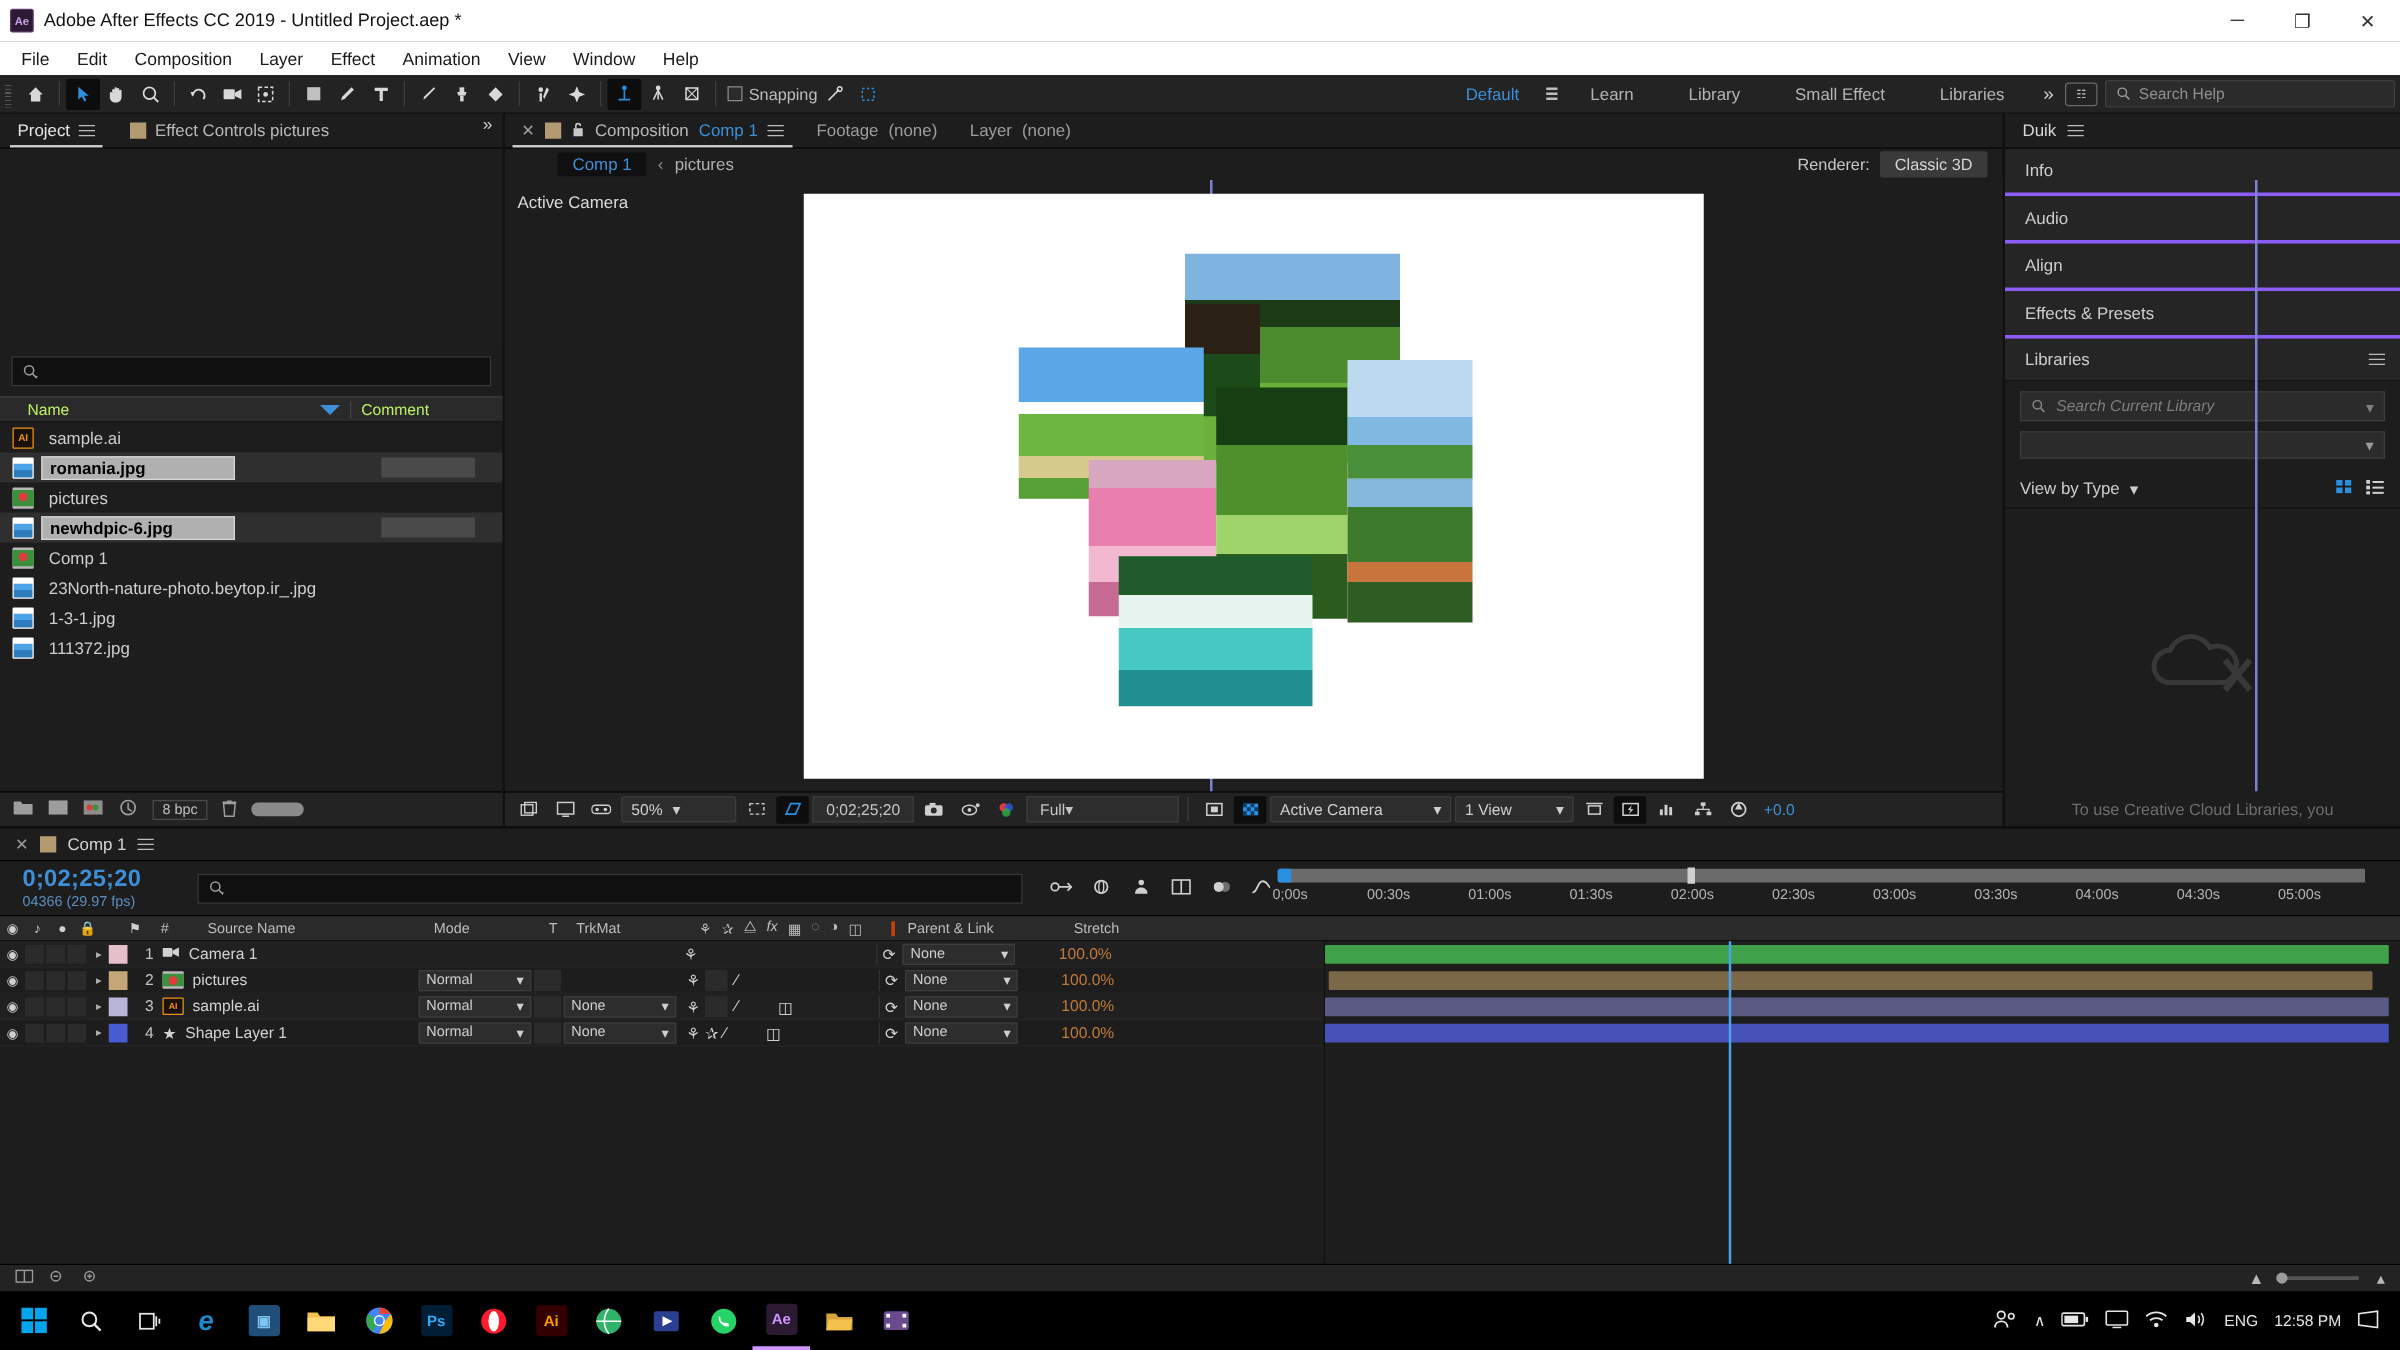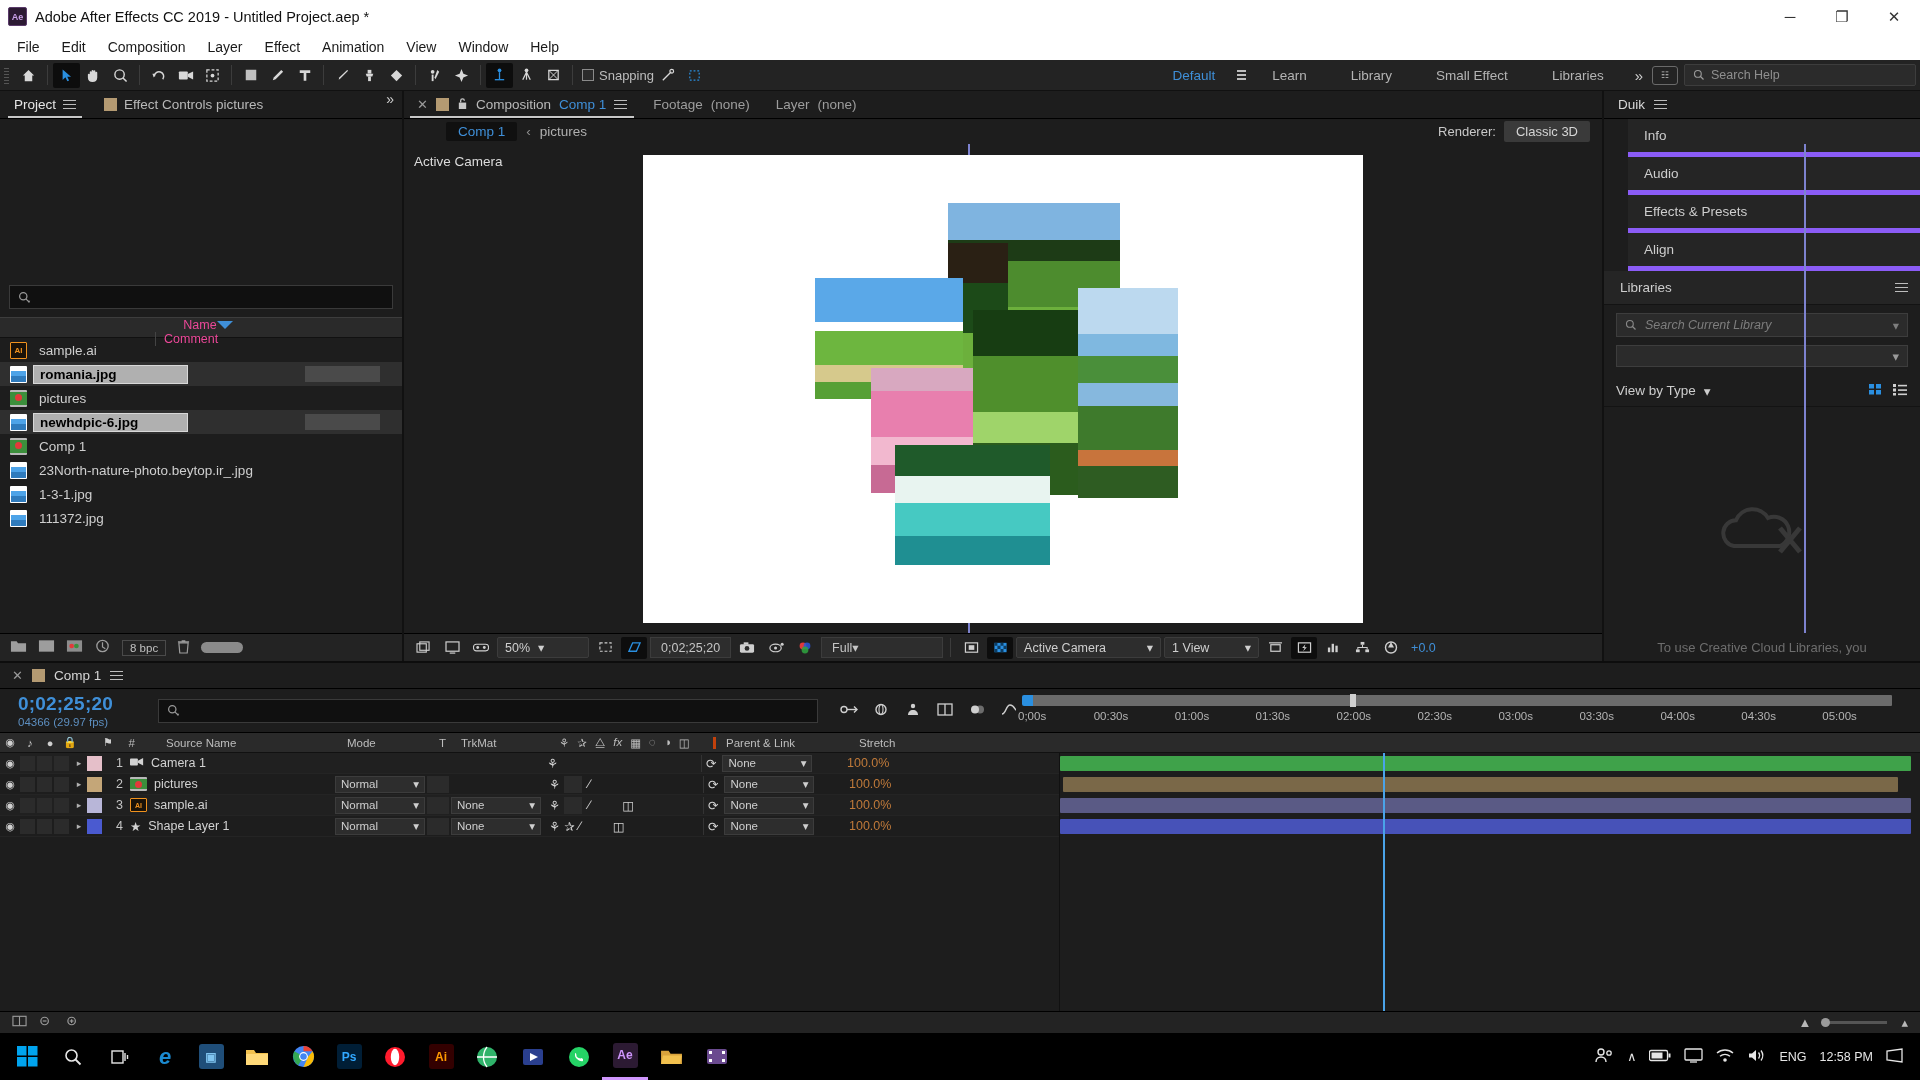--- a/index.html
+++ b/index.html
@@ -78,21 +78,21 @@
   .hamb i { display:block; height:1.5px; background:#bdbdbd; margin:2.5px 0; }
   .tan-sq { width: 13px; height: 13px; background: #b49a72; }
   .chev-r { color:#cfcfcf; font-size:14px; padding:0 8px; margin-left:auto;}
   .proj-preview { height: 160px; background: #1d1d1d; }
   .proj-search {
     margin: 6px 9px 8px 9px; height: 24px; background: #101010; border: 1px solid #3a3a3a;
     display: flex; align-items: center; padding: 0 8px; color: #777;
   }
   .proj-head {
     height: 21px; background: #2a2a2a; border-top: 1px solid #3d3d3d; border-bottom:1px solid #111;
-    display: flex; align-items: center; font-size: 12.5px; color: #ec4899; flex-direction: column;
+    display: flex; align-items: center; font-size: 12.5px; color: #bef264;
   }
   .proj-head .c-name { flex: 1 1 auto; padding-left: 22px; display:flex; align-items:center; }
   .sort-tri { margin-left:auto; margin-right:8px; width:0;height:0;border-left:8px solid transparent;border-right:8px solid transparent;border-top:8px solid #3f8fd8;}
   .proj-head .c-com { width: 92px; padding-left: 8px; border-left: 1px solid #444; }
   .proj-head .c-x { width: 30px; border-left: 1px solid #444; }
   .proj-list { flex: 1 1 auto; overflow: hidden; }
   .pitem { height: 24px; display: flex; align-items: center; padding-left: 10px; font-size: 13.5px; color: #cfcfcf; }
   .pitem .label { padding: 1px 6px; }
   .pitem.selected .label { background: #b0b0b0; color: #000; font-weight: bold; border:1px solid #d8d8d8; width: 155px;}
   .pitem.selected { background: #2f2f2f; }
@@ -136,21 +136,21 @@
   }
   .ctbtn { width:26px;height:22px;display:flex;align-items:center;justify-content:center;color:#cfcfcf;border-radius:2px;}
   .ctbtn.on { background:#0d0d0d; color:#3f8fd8;}
   .ctsel { display:flex;align-items:center;gap:8px;background:#2d2d2d;border:1px solid #3c3c3c;height:21px;padding:0 7px;color:#cfcfcf;border-radius:2px;}
   .ctval { background:#2d2d2d; border:1px solid #3c3c3c; height:21px; display:flex;align-items:center;padding:0 10px;}
   .csep { width:1px;height:19px;background:#3c3c3c;margin:0 4px;}
 
   
   .col-right { width: 318px; background:#1d1d1d; border-left:2px solid #111; display:flex; flex-direction:column;}
   .r-tabs { height:28px; display:flex; align-items:center; gap:9px; padding-left:14px; border-bottom:1px solid #000;}
-  .r-acc { height: 38px; display:flex; align-items:center; padding-left:16px; background:#252525; border-bottom:5px solid #8b5cf6; font-size:13.5px; color:#cdcdcd;margin-left:24px;}
+  .r-acc { height: 38px; display:flex; align-items:center; padding-left:16px; background:#252525; border-bottom:3px solid #8b5cf6; font-size:13.5px; color:#cdcdcd;}
   .lib-head { height:34px; display:flex; align-items:center; padding:0 12px 0 16px; background:#252525; border-bottom:1px solid #131313; font-size:13.5px; color:#cdcdcd;}
   .lib-search { margin:8px 12px; height:24px; background:#2b2b2b; border:1px solid #3d3d3d; display:flex;align-items:center; gap:8px; padding:0 8px; color:#7e7e7e; font-size:12.5px;}
   .lib-select { margin:0 12px 8px 12px; height:22px; background:#2b2b2b; border:1px solid #3d3d3d; display:flex;align-items:center; justify-content:flex-end; padding:0 8px; color:#9a9a9a;}
   .lib-view { height:32px; display:flex; align-items:center; padding:0 12px; gap:8px; font-size:13.5px; color:#cdcdcd; border-bottom:1px solid #131313;}
   .lib-body { flex:1 1 auto; position:relative; display:flex; align-items:center; justify-content:center; flex-direction:column; }
   .cc-watermark { color:#2c2c2c; }
   .lib-note { position:absolute; bottom:6px; left:0; right:0; text-align:center; color:#6d6d6d; font-size:13px;}
 
   
   .timeline { flex: 0 0 372px; display:flex; flex-direction:column; background:#1d1d1d; border-top:2px solid #0d0d0d;}
@@ -672,22 +672,22 @@
       <div class="r-tabs">
         <span style="font-size:13.5px;color:#d8d8d8">Duik</span>
         <span class="hamb">
             <i></i>
             <i></i>
             <i></i>
           </span>
       </div>
       <div class="r-acc">Info</div>
       <div class="r-acc">Audio</div>
+      <div class="r-acc">Align</div>
       <div class="r-acc">Effects &amp; Presets</div>
-      <div class="r-acc">Align</div>
 
       <div class="lib-head">
         <span>Libraries</span>
         <span class="hamb" style="margin-left:auto">
             <i></i>
             <i></i>
             <i></i>
           </span>
       </div>
       <div class="lib-search">

